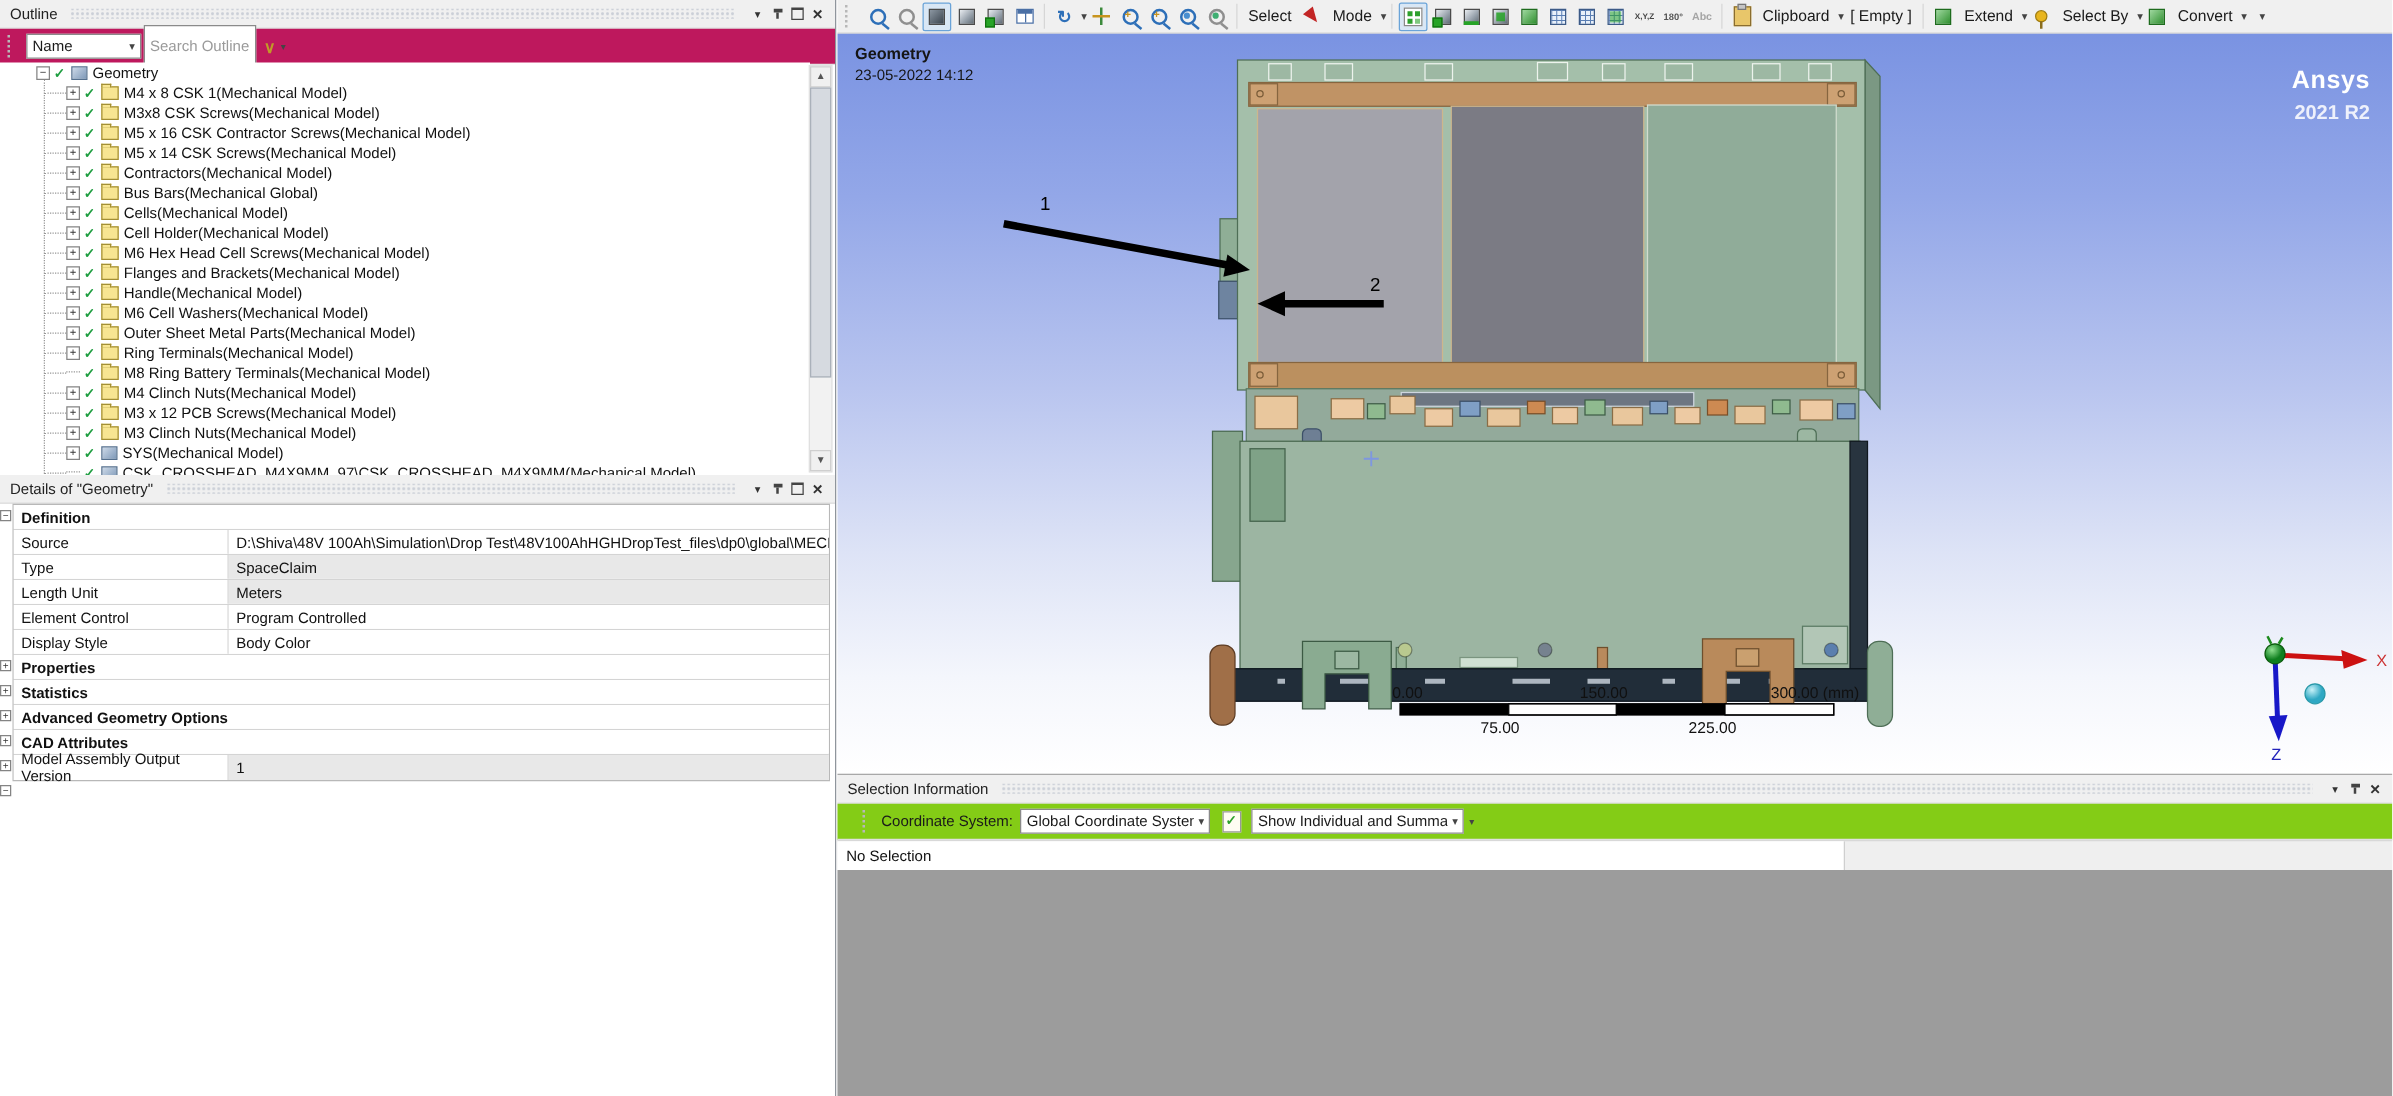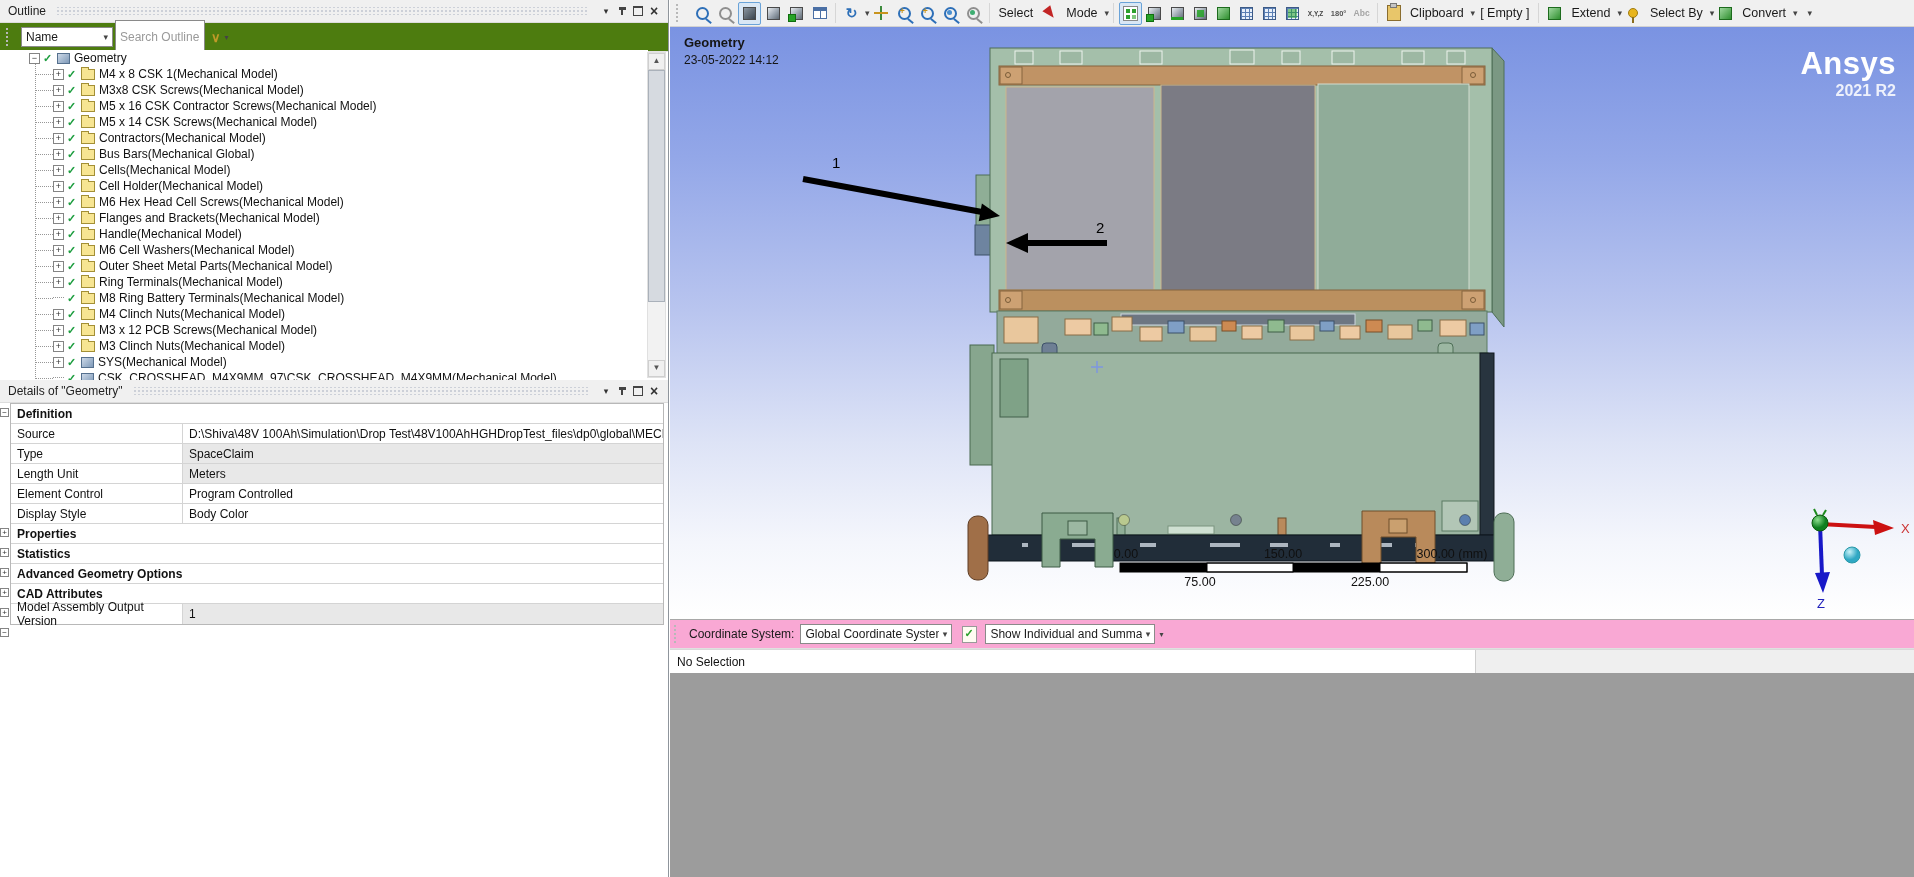--- a/index.html
+++ b/index.html
@@ -19,21 +19,21 @@
   .tb-pin::before{content:"";width:7px;height:3px;background:#444;}
   .tb-pin::after{content:"";width:2px;height:5px;background:#444;}
   .tb-max::before{content:"";width:8px;height:7px;border:1px solid #444;border-top-width:2px;}
   .tb-x::before{content:"×";font-size:14px;font-weight:bold;line-height:10px;}
   .sep{width:1px;height:20px;background:#d6d6d6;margin:0 4px;flex:none;}
 
   
   #left-col{position:absolute;left:0;top:0;width:669px;height:877px;background:#fff;
             border-right:1px solid #8f959c;box-sizing:border-box;}
   #outline-panel{position:absolute;left:0;top:0;width:668px;height:380px;background:#fff;overflow:hidden;}
-  #outline-toolbar{height:28px;background:#4d7c0f;display:flex;align-items:center;padding-left:6px;border-bottom:1px solid #e3e3e3;}
+  #outline-toolbar{height:28px;background:#be185d;display:flex;align-items:center;padding-left:6px;border-bottom:1px solid #e3e3e3;}
   .handle{width:5px;height:18px;border-left:2px dotted #b8b8b8;margin-right:8px;flex:none;}
   .combo{height:20px;background:#fff;border:1px solid #8a8a8a;display:flex;align-items:center;
          padding:0 4px;font-size:12px;box-sizing:border-box;white-space:nowrap;overflow:hidden;}
   .combo .car{margin-left:auto;padding-left:4px;color:#444;font-size:9px;flex:none;}
   .combo .car::before{content:"▾";}
   #name-combo{width:92px;}
   .srch{width:90px;height:20px;border:1px solid #8a8a8a;font:12px "Liberation Sans",sans-serif;
         padding:16px 4px;box-sizing:border-box;margin-left:2px;color:#333;}
   .srch::placeholder{color:#9a9a9a;}
   .gchev{margin-left:6px;font-weight:bold;color:#c09a28;font-size:13px;}
@@ -135,28 +135,28 @@
   .pinY{width:8px;height:8px;background:#e8b51e;border:1px solid #a07d12;border-radius:50%;position:relative;}
   .pinY::after{content:"";position:absolute;left:3px;top:8px;width:2px;height:6px;background:#8a6d1e;}
 
   
   #viewport{position:absolute;left:670px;top:27px;width:1244px;height:592px;overflow:hidden;
             background:linear-gradient(180deg,#7a93e2 0%,#93a7e8 22%,#b9c5ef 48%,#dde3f6 70%,#f4f6fc 87%,#ffffff 100%);}
   #vp-label{position:absolute;left:14px;top:8px;color:#151515;}
   #vp-label .v1{font-weight:bold;font-size:13px;}
   #vp-label .v2{font-size:12px;margin-top:3px;}
   #brand{position:absolute;right:18px;top:22px;text-align:right;color:#fff;}
-  #brand .b1{font-size:31px;font-weight:bold;letter-spacing:.5px;line-height:30px;}
+  #brand .b1{font-size:20px;font-weight:bold;letter-spacing:.5px;line-height:30px;}
   #brand .b2{font-size:16px;font-weight:bold;color:#eef1fb;margin-top:3px;}
   svg text{font-family:"Liberation Sans",sans-serif;}
 
   
   #selinfo{position:absolute;left:670px;top:619px;width:1244px;height:258px;background:#f0f0f0;
            border-top:1px solid #a8a8a8;box-sizing:border-box;display:flex;flex-direction:column;}
-  #si-toolbar{height:28px;background:#f9a8d4;display:flex;align-items:center;padding-left:4px;border-bottom:1px solid #e0e0e0;}
+  #si-toolbar{height:28px;background:#84cc16;display:flex;align-items:center;padding-left:20px;border-bottom:1px solid #e0e0e0;}
   #si-cs-combo{width:152px;margin-left:6px;}
   #si-show-combo{width:170px;margin-left:8px;}
   .pgchk{width:13px;height:15px;border:1px solid #999;background:#fffdf2;position:relative;margin-left:10px;flex:none;}
   .pgchk::after{content:"✓";color:#2da02d;font-size:11px;position:absolute;left:1px;top:0px;font-weight:bold;}
   #si-status-row{height:23px;background:#efefef;position:relative;border-top:1px solid #d8d8d8;}
   #si-status-bar{position:absolute;left:0;top:0;width:806px;height:100%;background:#fff;
                  border-right:1px solid #cfcfcf;display:flex;align-items:center;padding-left:7px;
                  box-sizing:border-box;font-size:12px;color:#111;}
   #si-gray{flex:1;background:#9c9c9c;}
 </style>
@@ -677,20 +677,27 @@
       <div class="v2">23-05-2022 14:12</div>
     </div>
 
     <div id="brand">
       <div class="b1">Ansys</div>
       <div class="b2">2021 R2</div>
     </div>
   </div>
 
   <div id="selinfo">
+    <div class="ptitle">
+      <span>Selection Information</span>
+      <span class="grip"></span>
+      <span class="tb-ic tb-car"></span>
+      <span class="tb-ic tb-pin"></span>
+      <span class="tb-ic tb-x"></span>
+    </div>
     <div id="si-toolbar">
       <span class="handle"></span>
       <span>Coordinate System:</span>
       <div class="combo" id="si-cs-combo">
         <span style="overflow:hidden;white-space:nowrap;">Global Coordinate System</span>
         <span class="car"></span>
       </div>
       <span class="pgchk"></span>
       <div class="combo" id="si-show-combo">
         <span style="overflow:hidden;white-space:nowrap;">Show Individual and Summary</span>

